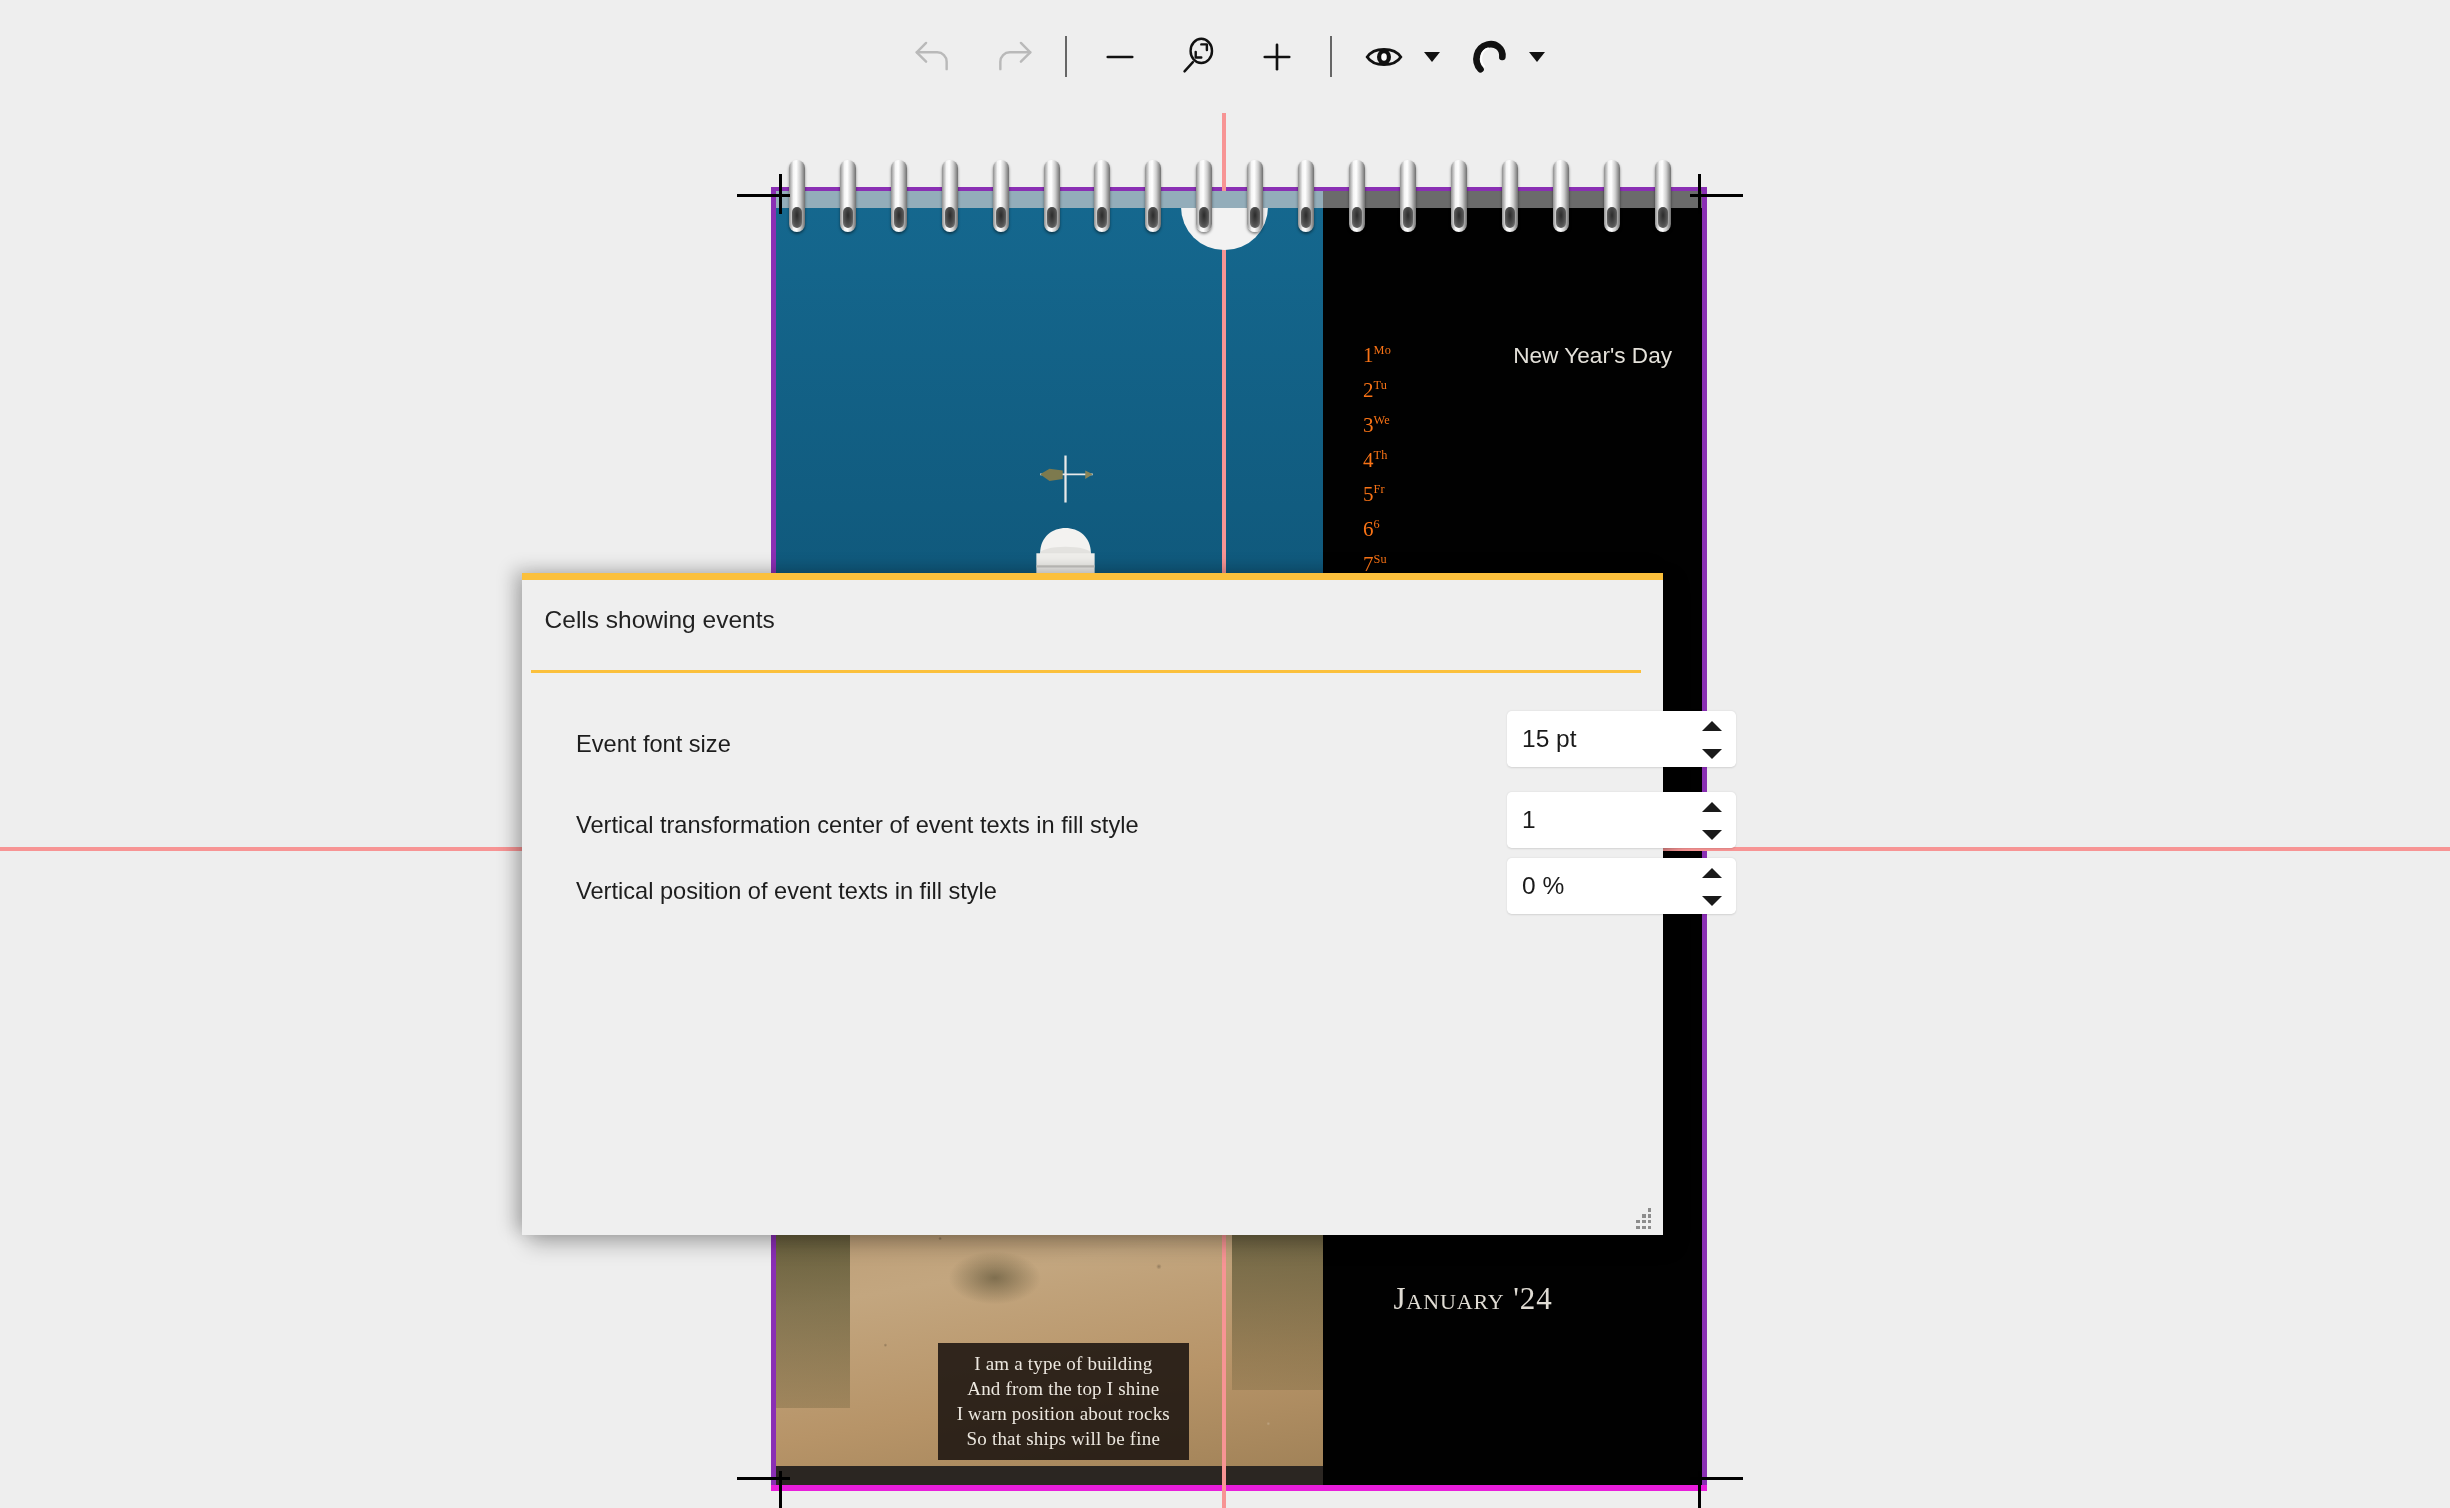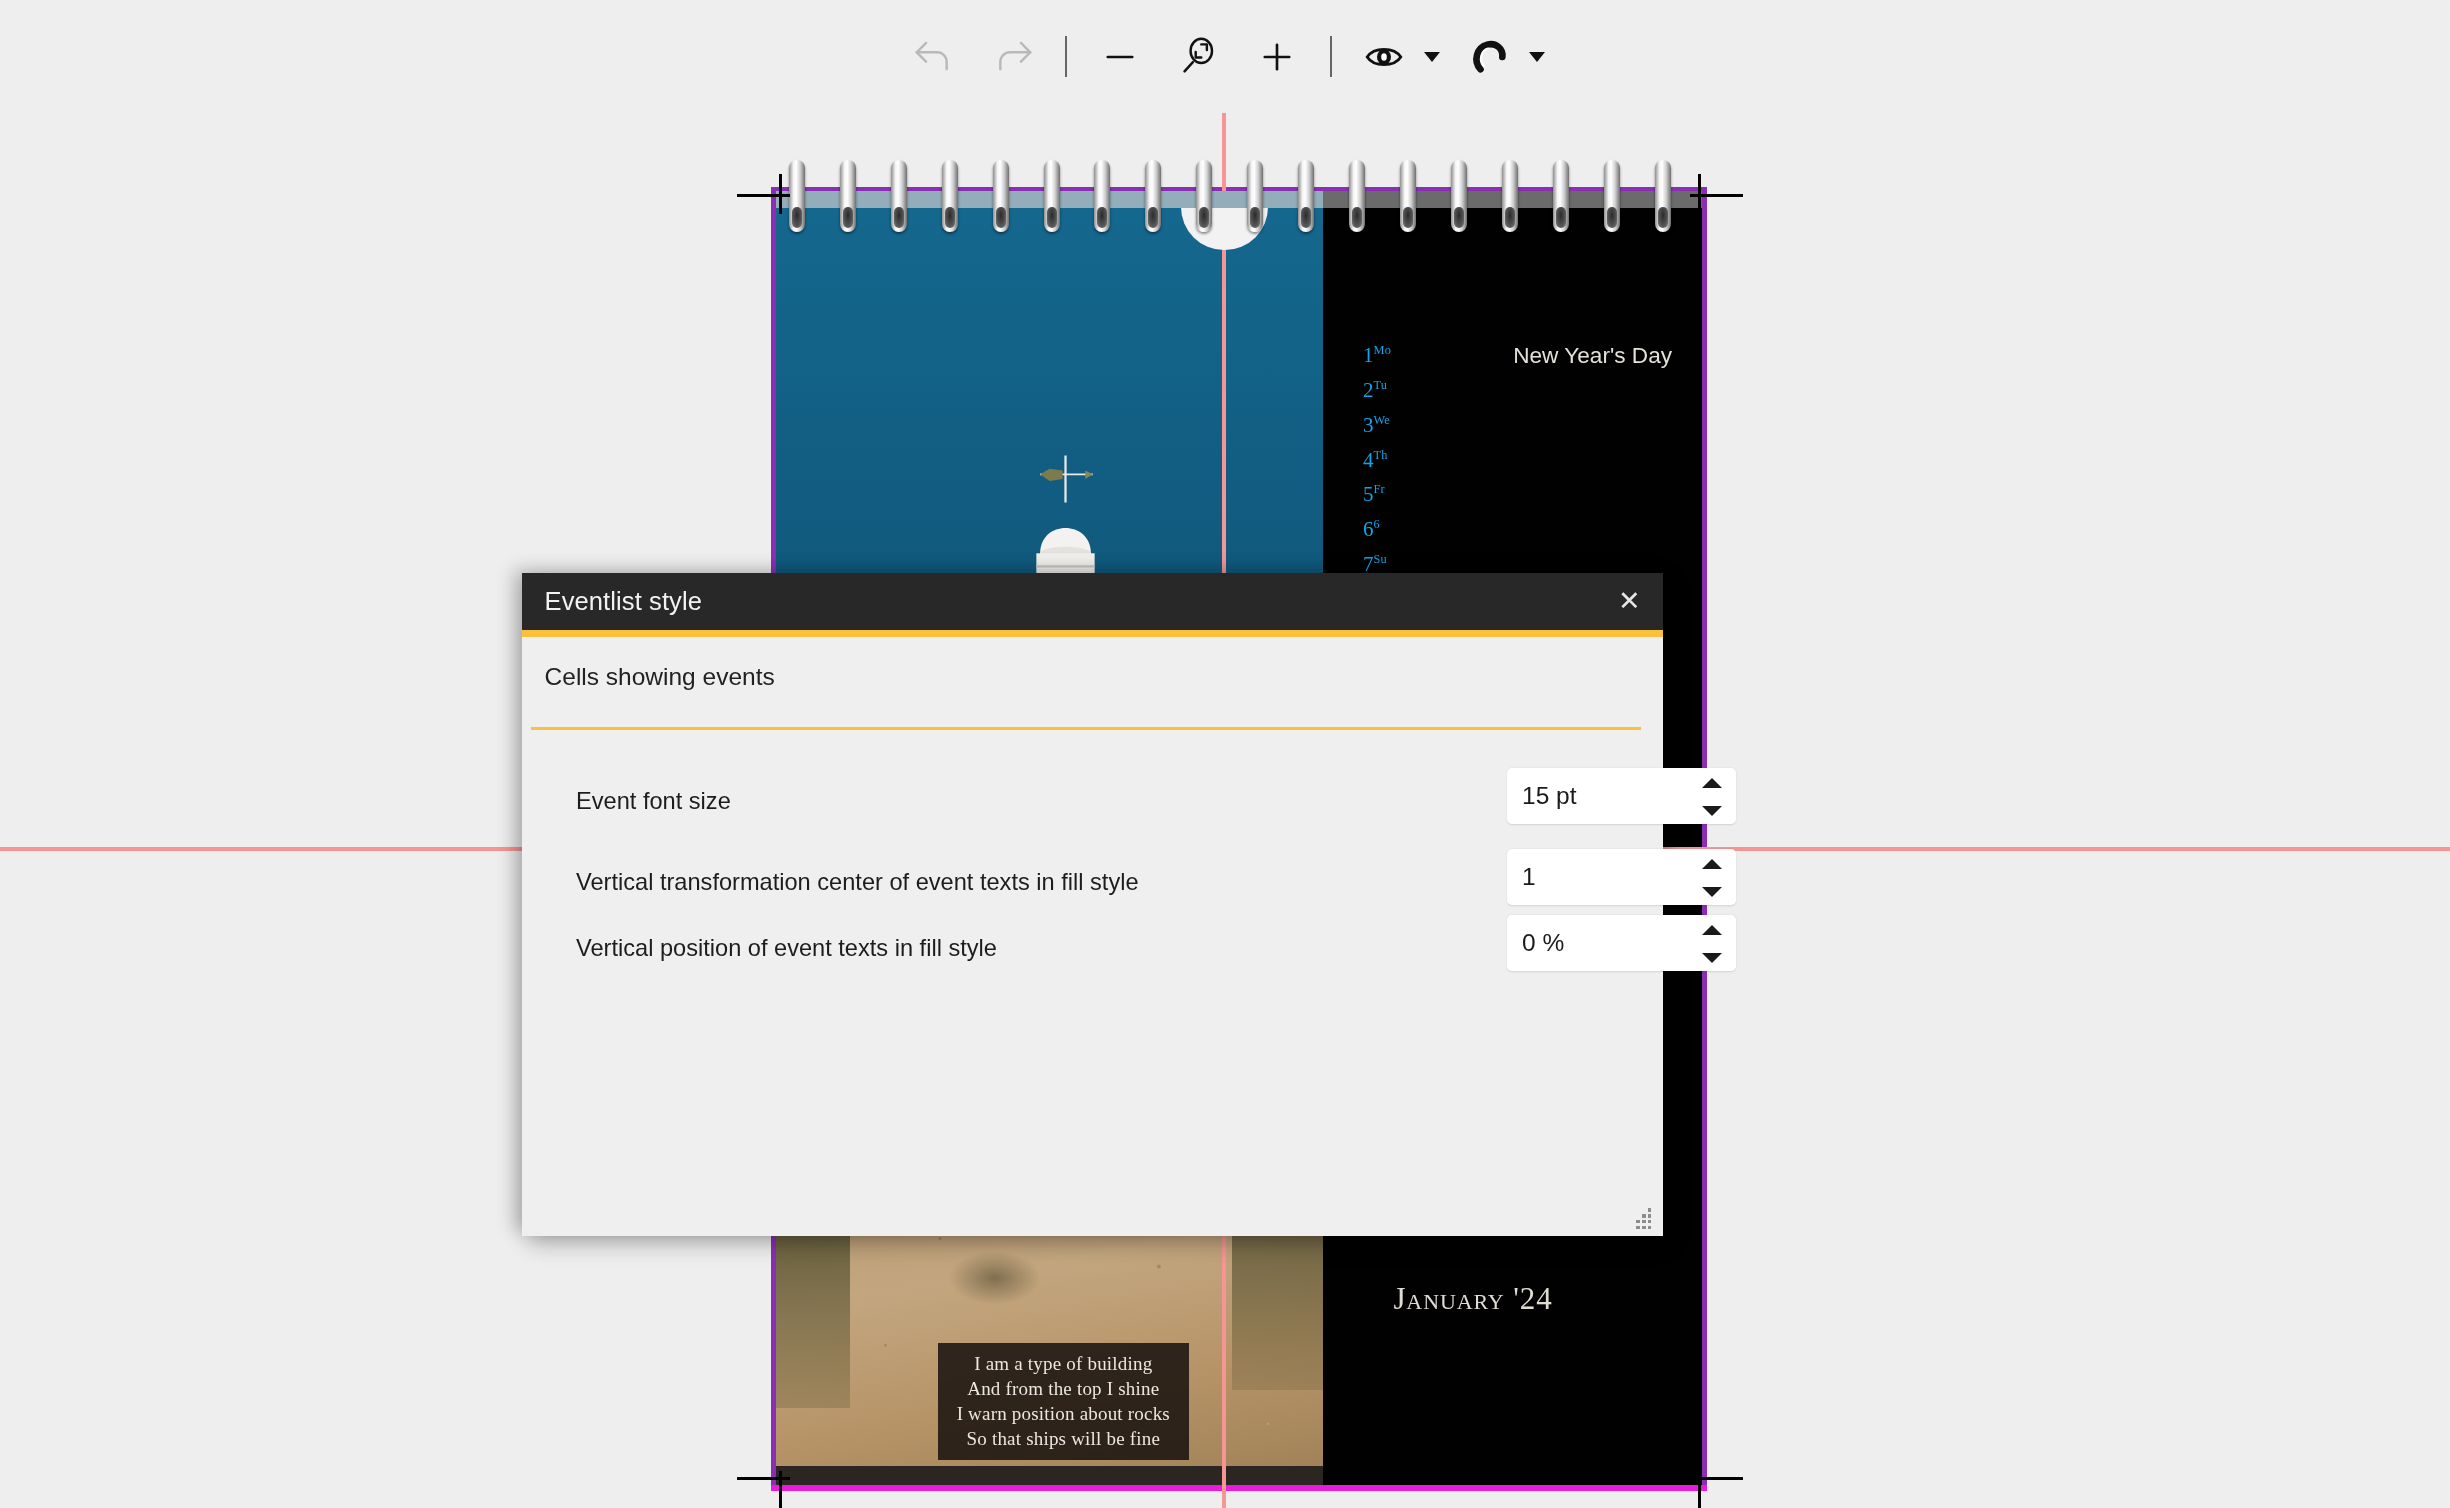--- a/index.html
+++ b/index.html
@@ -232,21 +232,21 @@
   .ev-row {
     position: absolute;
     left: 0;
     width: 379px;
     height: 36px;
   }
   .ev-date {
     position: absolute;
     left: 40px;
     font-family: "Liberation Serif", serif;
-    color: #0ea5e9;
+    color: #f97316;
     font-size: 21px;
     white-space: nowrap;
   }
   .ev-date sup {
     font-size: 12.3px;
     vertical-align: super;
     letter-spacing: 0.2px;
   }
   .ev-text {
     position: absolute;
@@ -694,24 +694,20 @@
 
 <div id="poem-box">
   <div>I am a type of building</div>
   <div>And from the top I shine</div>
   <div>I warn position about rocks</div>
   <div>So that ships will be fine</div>
 </div>
 
 <div id="dialog">
 
-  <div id="dlg-titlebar">
-    <span id="dlg-title">Eventlist style</span>
-    <span id="dlg-close">✕</span>
-  </div>
   <div id="dlg-accentbar"></div>
 
   <div id="dlg-body">
     <div id="section-header">Cells showing events</div>
     <div id="section-rule"></div>
 
     <div id="prop-rows">
         <div class="prop-row" style="top: 141px;">
           <span class="prop-label">Event font size</span>
           <div class="spinner">

